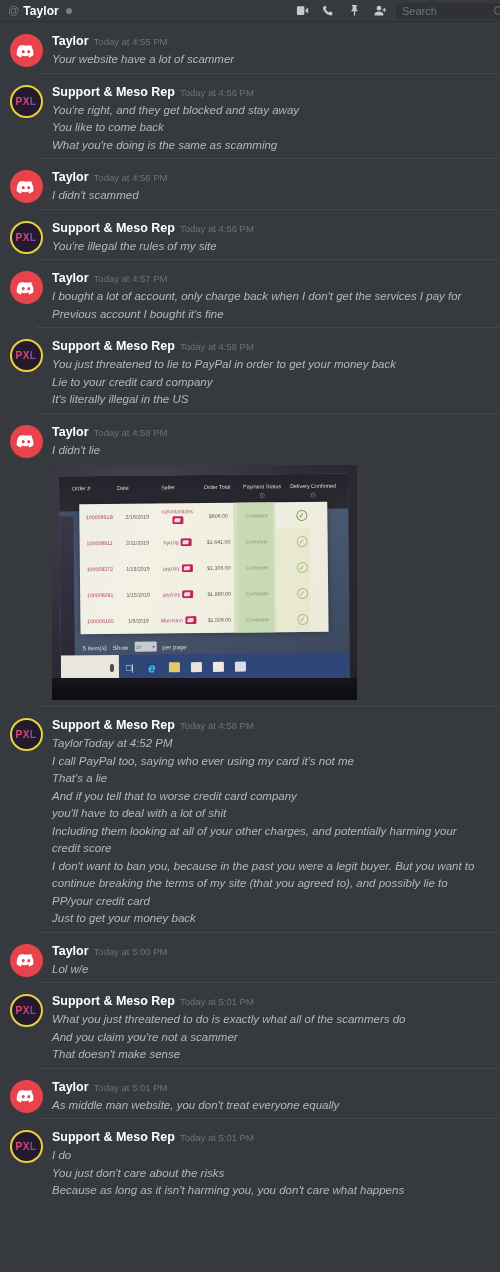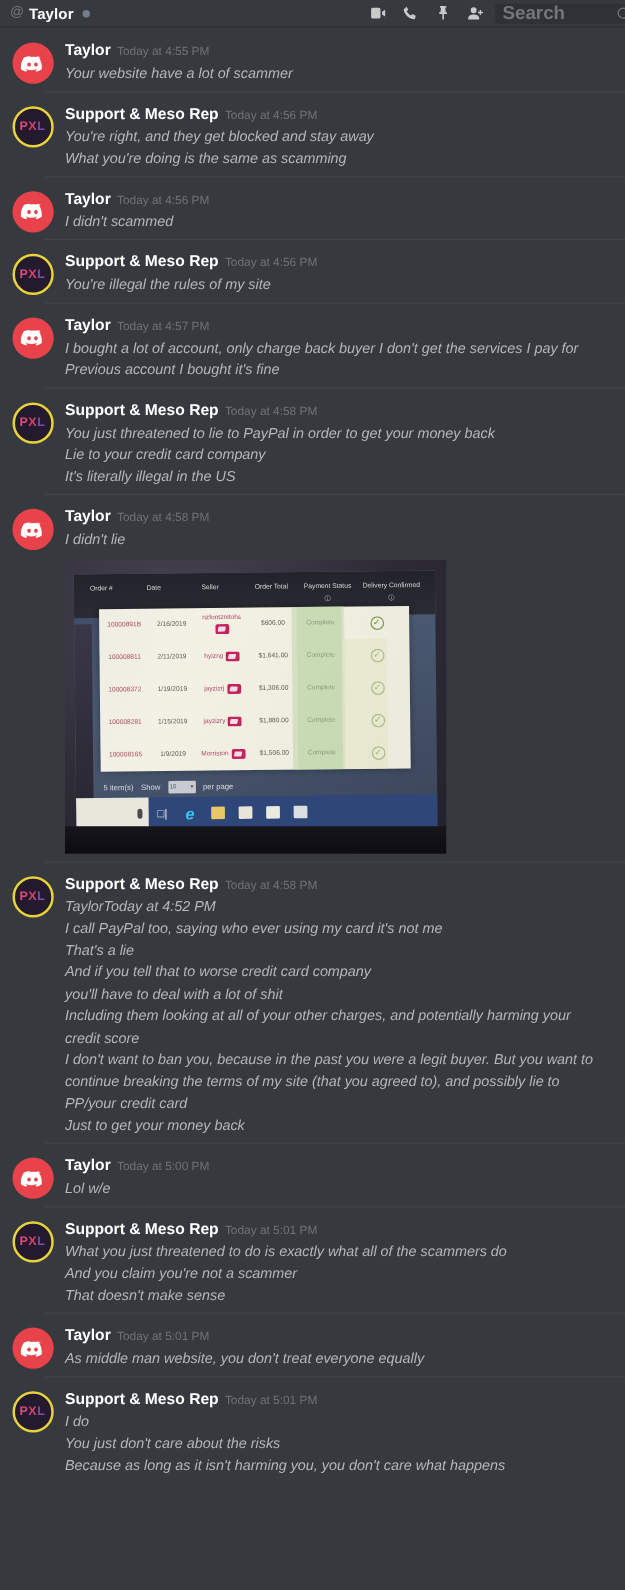--- a/index.html
+++ b/index.html
@@ -30,21 +30,21 @@
     background: #747f8d; margin-left: 7px; display: inline-block;
   }
   .header-spacer { flex: 1; }
   .hdr-icons { display: flex; align-items: center; gap: 11px; margin-right: 8px; }
   .hdr-icon { width: 15px; height: 15px; display: block; color: #b9bbbe; }
   .hdr-icon svg { display: block; width: 100%; height: 100%; fill: #c7c9cb; }
   .search-box {
     width: 104px; height: 16px; background: #2f3136; border-radius: 3px;
     display: flex; align-items: center; padding: 0 6px; position: relative;
   }
-  .search-ph { color: #72767d; font-size: 15px; font-weight: bold; }
+  .search-ph { color: #72767d; font-size: 11px; }
   .search-mag {
     position: absolute; right: -3px; top: 3px; width: 9px; height: 9px;
     border: 1.3px solid #72767d; border-radius: 50%;
   }
 
   
   .scroll { height: 1250px; overflow: hidden; }
   .msg-group {
     display: flex;
     padding: 11px 12px 4px 0;
@@ -230,20 +230,21 @@
       <div class="avatar-col">
         <div class="avatar pxl">
           <span class="pxl-p">P</span>
           <span class="pxl-x">X</span>
           <span class="pxl-l">L</span>
         </div>
       </div>
       <div class="body-col">
         <div class="msg-head"><span class="author">Support &amp; Meso Rep</span><span class="timestamp">Today at 4:56 PM</span></div>
         <div class="line">You're right, and they get blocked and stay away</div>
+        <div class="line">You like to come back</div>
         <div class="line">What you're doing is the same as scamming</div>
       </div>
     </div>
     <div class="msg-group divider">
       <div class="avatar-col">
         <div class="avatar discord">
           <svg viewBox="0 0 24 24">
             <path d="M19.5 6.6A15 15 0 0 0 15.9 5.5l-.2.4a13 13 0 0 1 3 1.4 13.7 13.7 0 0 0-11.4 0 13 13 0 0 1 3-1.4l-.2-.4A15 15 0 0 0 4.5 6.6C2.2 10 1.6 13.4 1.9 16.7a15.2 15.2 0 0 0 4.6 2.3l.9-1.5a9.9 9.9 0 0 1-1.5-.7l.4-.3a10.8 10.8 0 0 0 9.4 0l.4.3a9.9 9.9 0 0 1-1.5.7l.9 1.5a15.2 15.2 0 0 0 4.6-2.3c.4-3.8-.6-7.2-2.6-10.1zM9 14.5c-.9 0-1.6-.8-1.6-1.8S8.1 10.9 9 10.9s1.6.8 1.6 1.8-.7 1.8-1.6 1.8zm6 0c-.9 0-1.6-.8-1.6-1.8s.7-1.8 1.6-1.8 1.6.8 1.6 1.8-.7 1.8-1.6 1.8z"></path>
           </svg>
         </div>
@@ -269,21 +270,21 @@
     <div class="msg-group divider">
       <div class="avatar-col">
         <div class="avatar discord">
           <svg viewBox="0 0 24 24">
             <path d="M19.5 6.6A15 15 0 0 0 15.9 5.5l-.2.4a13 13 0 0 1 3 1.4 13.7 13.7 0 0 0-11.4 0 13 13 0 0 1 3-1.4l-.2-.4A15 15 0 0 0 4.5 6.6C2.2 10 1.6 13.4 1.9 16.7a15.2 15.2 0 0 0 4.6 2.3l.9-1.5a9.9 9.9 0 0 1-1.5-.7l.4-.3a10.8 10.8 0 0 0 9.4 0l.4.3a9.9 9.9 0 0 1-1.5.7l.9 1.5a15.2 15.2 0 0 0 4.6-2.3c.4-3.8-.6-7.2-2.6-10.1zM9 14.5c-.9 0-1.6-.8-1.6-1.8S8.1 10.9 9 10.9s1.6.8 1.6 1.8-.7 1.8-1.6 1.8zm6 0c-.9 0-1.6-.8-1.6-1.8s.7-1.8 1.6-1.8 1.6.8 1.6 1.8-.7 1.8-1.6 1.8z"></path>
           </svg>
         </div>
       </div>
       <div class="body-col">
         <div class="msg-head"><span class="author">Taylor</span><span class="timestamp">Today at 4:57 PM</span></div>
-        <div class="line">I bought a lot of account, only charge back buyer I don't get the services I pay for</div>
+        <div class="line">I bought a lot of account, only charge back when I don't get the services I pay for</div>
         <div class="line">Previous account I bought it's fine</div>
       </div>
     </div>
     <div class="msg-group divider">
       <div class="avatar-col">
         <div class="avatar pxl">
           <span class="pxl-p">P</span>
           <span class="pxl-x">X</span>
           <span class="pxl-l">L</span>
         </div>

